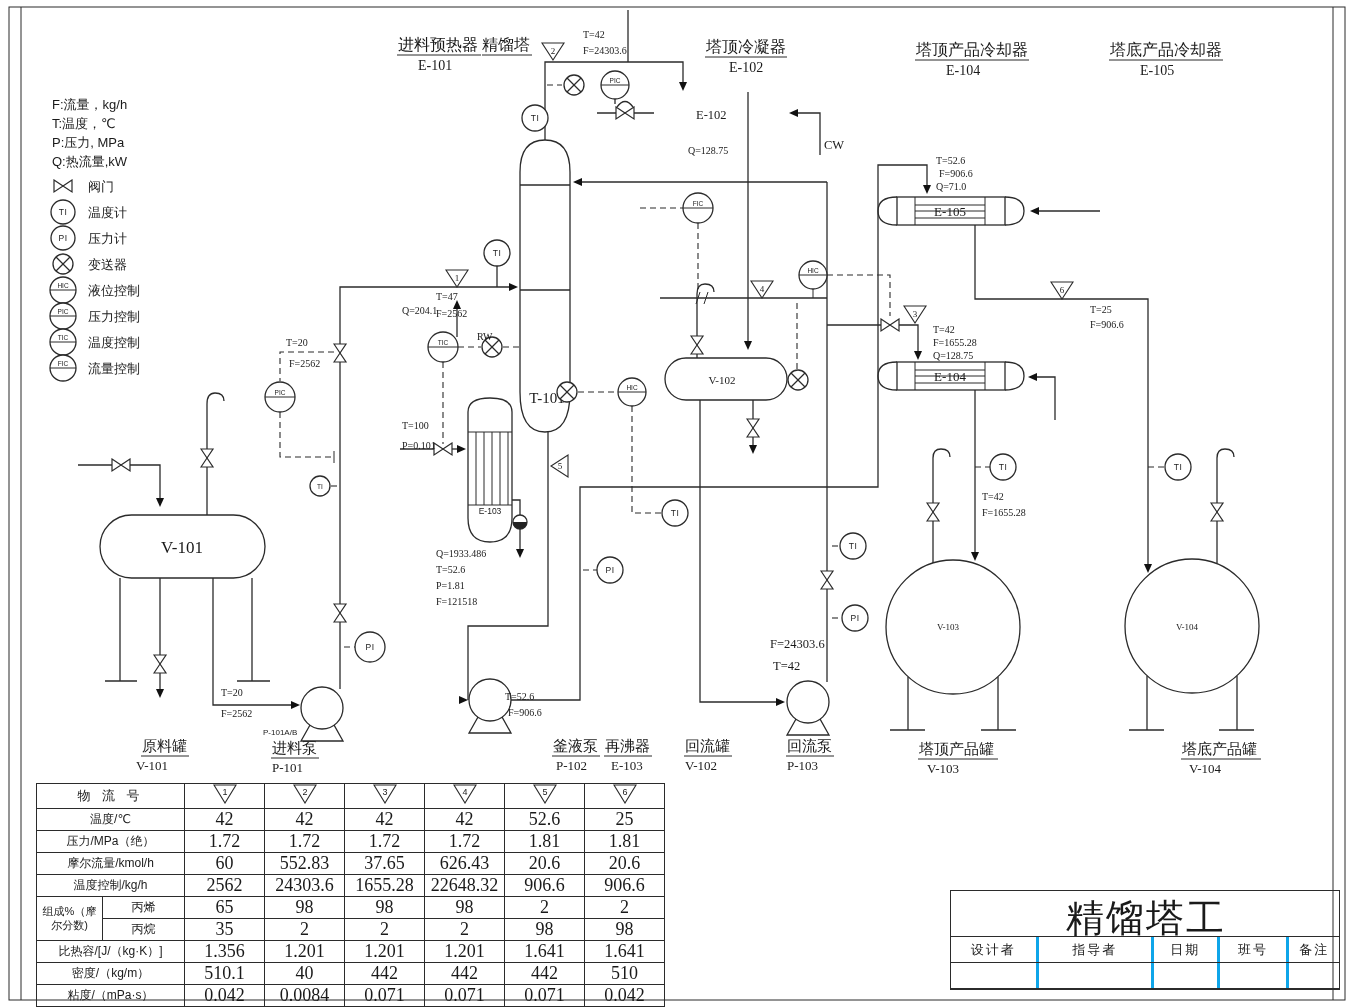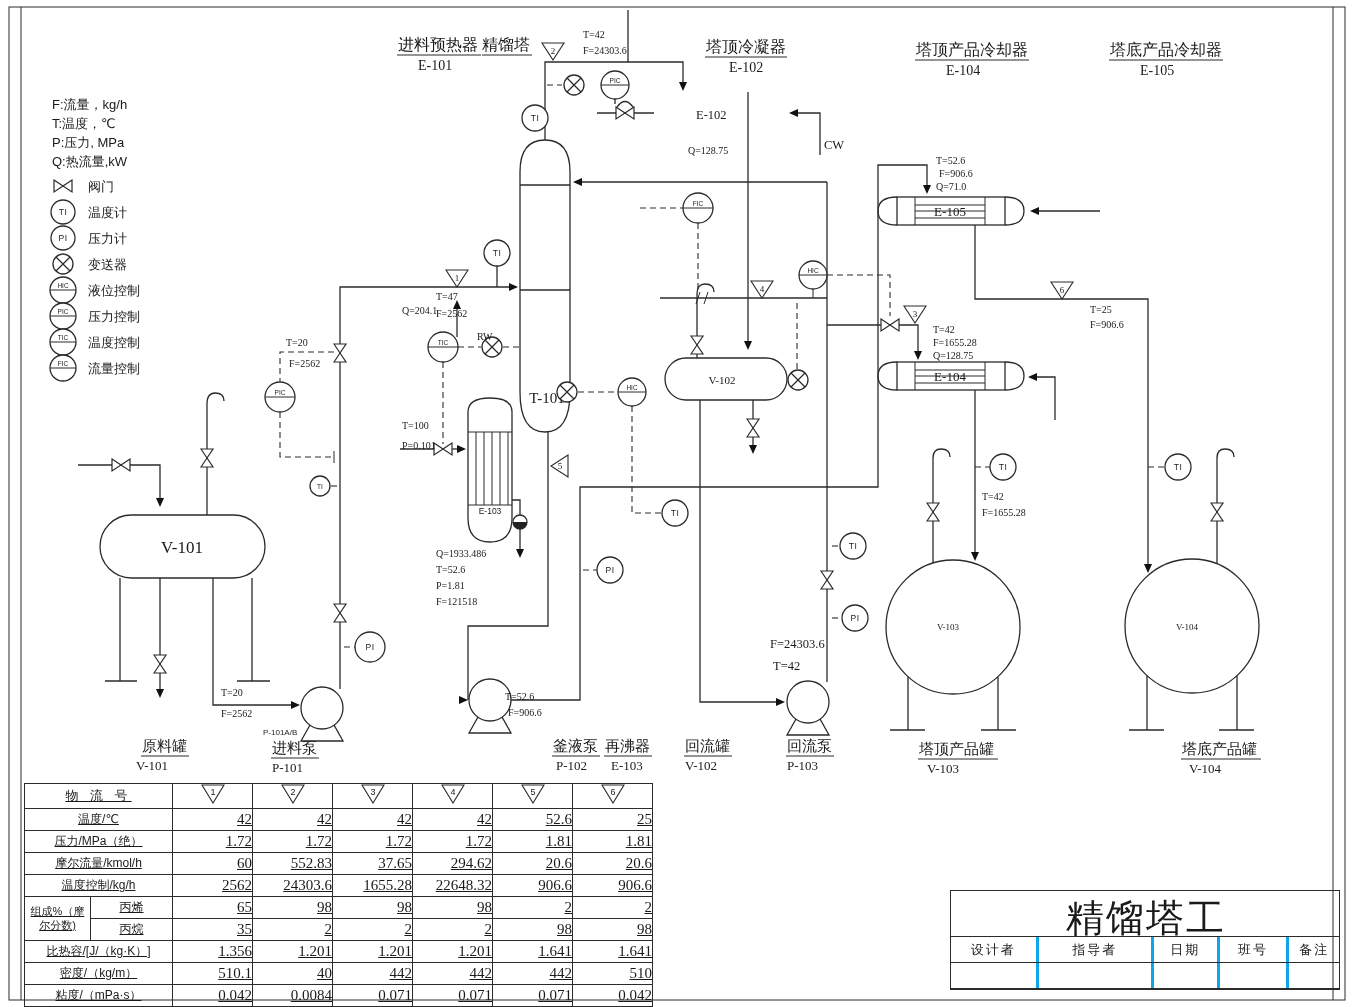--- a/index.html
+++ b/index.html
@@ -15,25 +15,25 @@
   .ann2{font-family:"Liberation Serif","DejaVu Serif",serif;font-size:12.5px;}
   .itxt{font-size:8.5px;letter-spacing:.5px;}
   .itxts{font-size:6.5px;}
   .cjk{font-size:16px;}
   .cjkb{font-size:15px;}
   .tagt{font-family:"Liberation Serif","DejaVu Serif",serif;font-size:14px;}
   .tagb{font-family:"Liberation Serif","DejaVu Serif",serif;font-size:13px;}
   .legt{font-size:13px;}
   .stnum{font-family:"Liberation Serif","DejaVu Serif",serif;font-size:9px;}
   
-  .stream-table{position:absolute;left:24px;top:783px;border-collapse:collapse;table-layout:fixed;text-decoration:underline;}
+  .stream-table{position:absolute;left:36px;top:783px;border-collapse:collapse;table-layout:fixed;}
   .stream-table td{border:1px solid #2b2b2b;text-align:center;vertical-align:middle;padding:0;height:21px;overflow:hidden;}
   .stream-table td.lbl{font-size:12px;}
   .stream-table td.hd{font-size:13px;letter-spacing:4px;}
-  .stream-table td.val{font-family:"Liberation Serif","DejaVu Serif",serif;font-size:15px;text-align:right;}
+  .stream-table td.val{font-family:"Liberation Serif","DejaVu Serif",serif;font-size:18px;}
   .stream-table td.grp{font-size:11px;line-height:1.2;}
   .stream-table tr.r1 td{height:23px;}
   
   .title-block{position:absolute;left:950px;top:890px;width:390px;height:100px;border:1.5px solid #2b2b2b;box-sizing:border-box;}
   .tb-row1{height:46px;border-bottom:1px solid #2b2b2b;box-sizing:border-box;}
   .tb-row{display:flex;height:26px;border-bottom:1px solid #2b2b2b;box-sizing:border-box;}
   .tb-row:last-child{border-bottom:none;height:26px;}
   .tb-cell{border-right:3px solid #0ea5e9;box-sizing:border-box;display:flex;align-items:center;justify-content:center;font-size:13px;letter-spacing:2px;}
   .tb-cell:last-child{border-right:none;font-family:Liberation Serif, serif;}
   .tb-title{position:absolute;left:0;width:390px;text-align:center;font-family:"Liberation Serif","DejaVu Serif",serif;font-size:38px;letter-spacing:2px;pointer-events:none;}
@@ -565,21 +565,21 @@
           <td class="val">1.72</td>
           <td class="val">1.72</td>
           <td class="val">1.81</td>
           <td class="val">1.81</td>
   </tr>
   <tr>
     <td colspan="2" class="lbl">摩尔流量/kmol/h</td>
     <td class="val">60</td>
           <td class="val">552.83</td>
           <td class="val">37.65</td>
-          <td class="val">294.62</td>
+          <td class="val">626.43</td>
           <td class="val">20.6</td>
           <td class="val">20.6</td>
   </tr>
   <tr>
     <td colspan="2" class="lbl">温度控制/kg/h</td>
     <td class="val">2562</td>
           <td class="val">24303.6</td>
           <td class="val">1655.28</td>
           <td class="val">22648.32</td>
           <td class="val">906.6</td>

